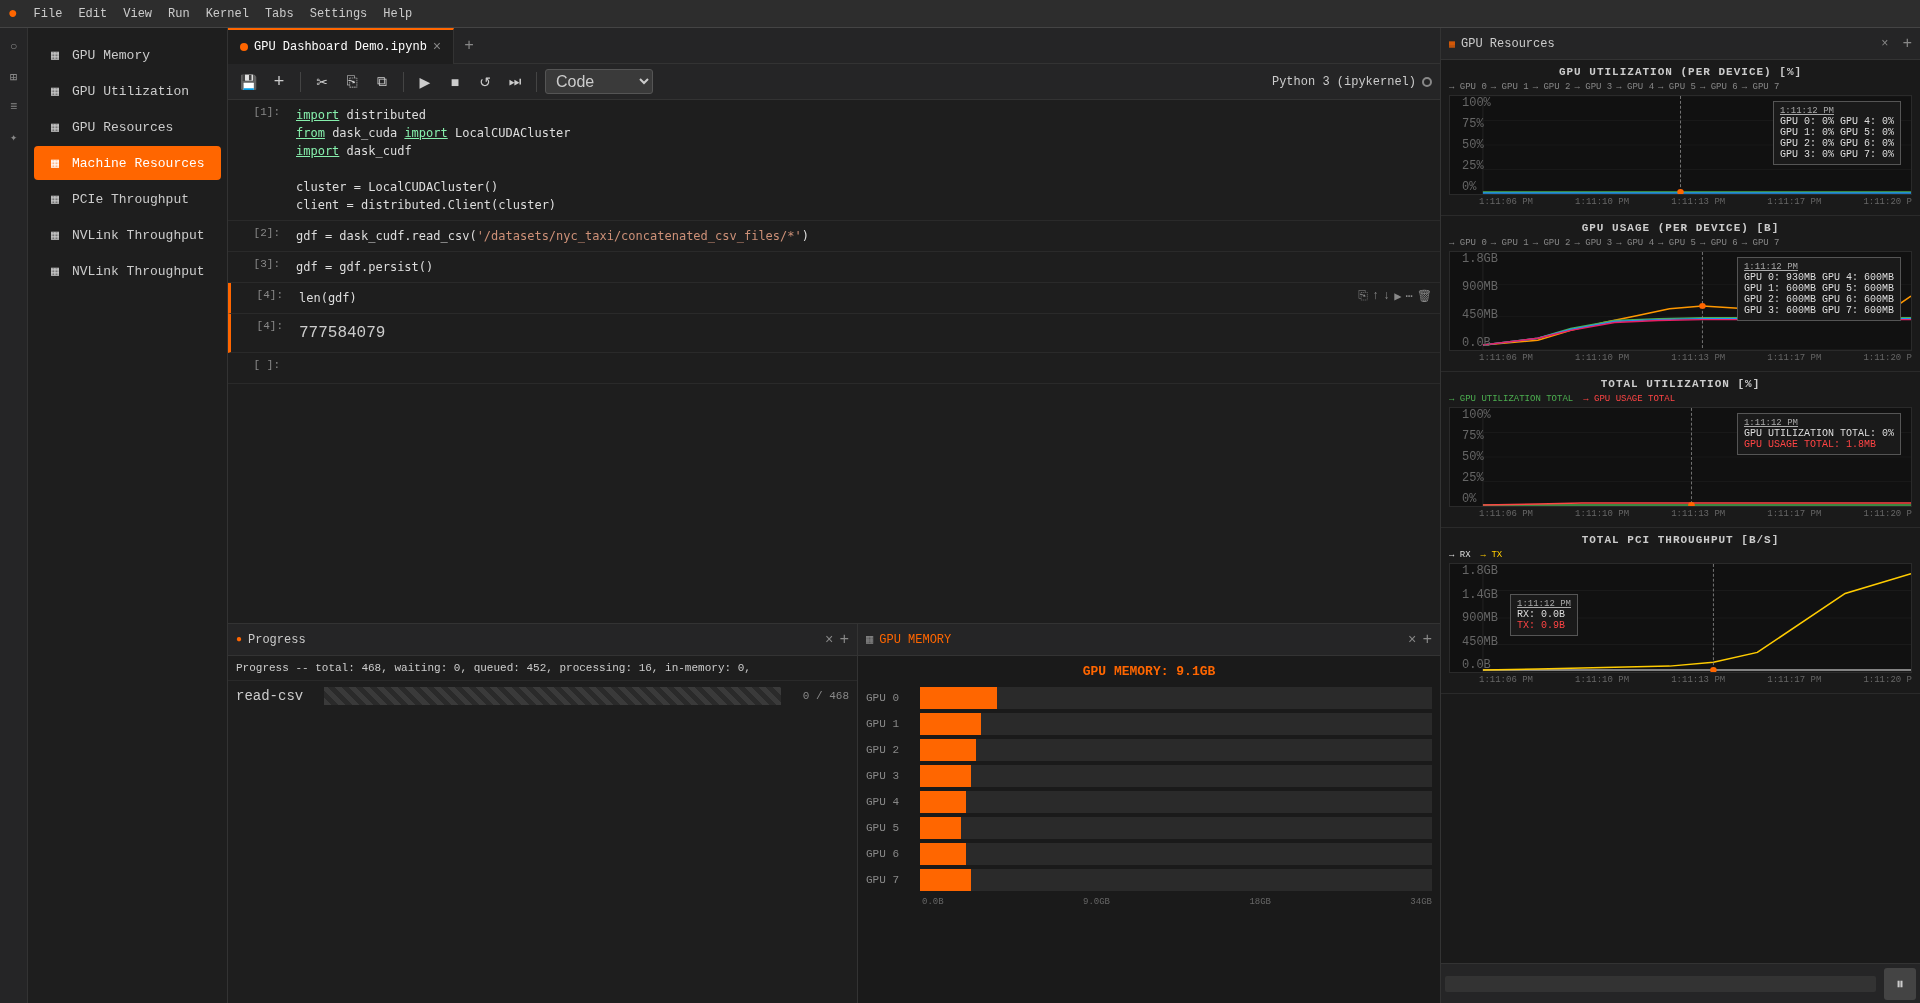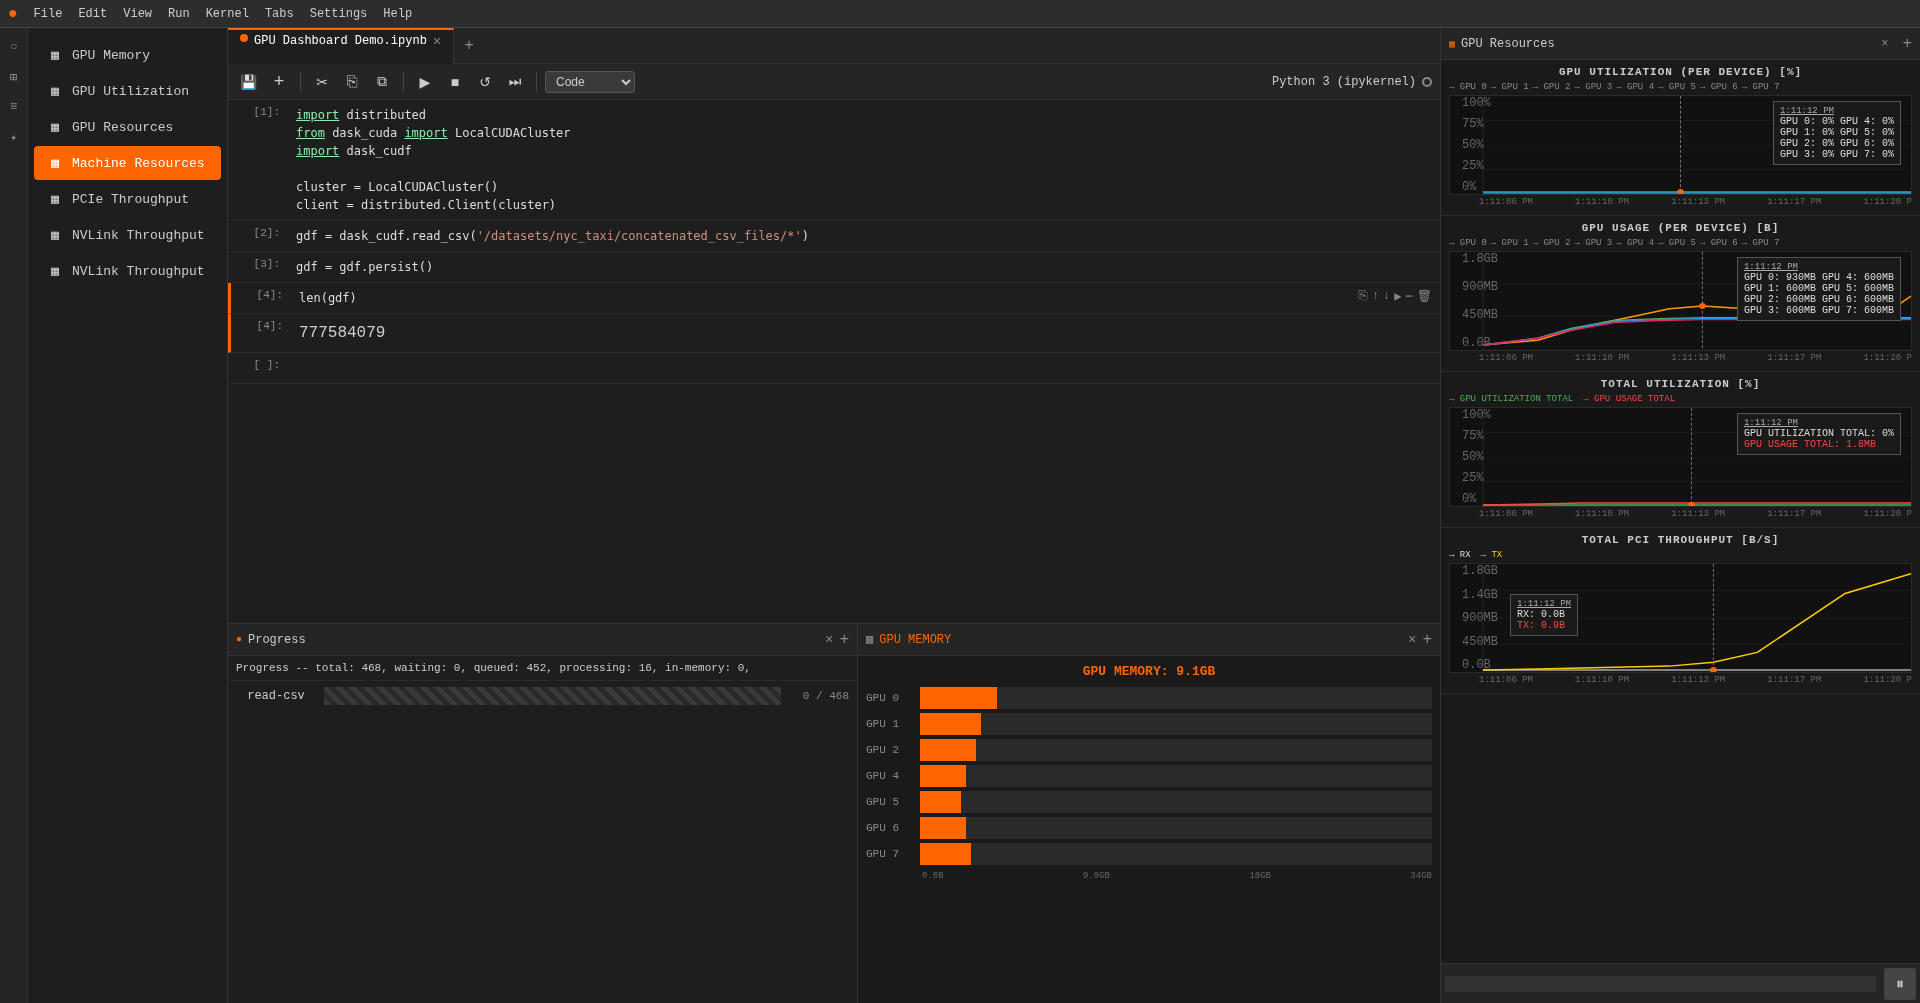--- a/index.html
+++ b/index.html
@@ -19,32 +19,32 @@
     #sidebar-nav { flex: 1; padding: 8px 0; }
     .nav-item { display: flex; align-items: center; gap: 8px; padding: 8px 12px; cursor: pointer; color: #ccc; font-size: 13px; border-radius: 4px; margin: 2px 6px; }
     .nav-item.active { background: #ff6600; color: #fff; }
     .nav-item .nav-icon { width: 18px; height: 18px; display: inline-flex; align-items: center; justify-content: center; }
 
     
     #center-content { flex: 1; display: flex; flex-direction: column; background: #1e1e1e; overflow: hidden; }
 
     
     #notebook-tabs { background: #252526; display: flex; align-items: center; border-bottom: 1px solid #333; height: 36px; }
-    .notebook-tab { display: flex; align-items: flex-start; gap: 6px; padding: 4px 12px; background: #1e1e1e; border-right: 1px solid #333; cursor: pointer; font-size: 12px; color: #ccc; height: 36px; }
+    .notebook-tab { display: flex; align-items: center; gap: 6px; padding: 4px 12px; background: #1e1e1e; border-right: 1px solid #333; cursor: pointer; font-size: 12px; color: #ccc; height: 36px; }
     .notebook-tab.active { background: #1e1e1e; border-top: 2px solid #ff6600; color: #fff; }
     .notebook-tab .dot { width: 8px; height: 8px; border-radius: 50%; background: #888; display: inline-block; }
     .notebook-tab .dot.orange { background: #ff6600; }
     .tab-close { cursor: pointer; color: #888; font-size: 14px; }
     .tab-add { padding: 4px 10px; cursor: pointer; color: #888; font-size: 16px; }
 
     
     #notebook-toolbar { background: #252526; display: flex; align-items: center; padding: 4px 8px; gap: 4px; border-bottom: 1px solid #333; height: 36px; }
     .toolbar-btn { width: 26px; height: 26px; display: flex; align-items: center; justify-content: center; cursor: pointer; border-radius: 3px; color: #ccc; border: none; background: transparent; font-size: 14px; }
     .toolbar-sep { width: 1px; height: 20px; background: #444; margin: 0 4px; }
-    .toolbar-select { background: #3a3a3a; color: #ccc; border: 1px solid #555; padding: 2px 6px; font-size: 12px; border-radius: 3px; cursor: pointer; }
+    .toolbar-select { background: #3a3a3a; color: #ccc; border: 1px solid #555; padding: 2px 6px; font-size: 16px; border-radius: 3px; cursor: pointer; }
     .kernel-info { margin-left: auto; display: flex; align-items: center; gap: 6px; color: #ccc; font-size: 12px; }
     .kernel-circle { width: 10px; height: 10px; border-radius: 50%; border: 2px solid #888; display: inline-block; }
 
     
     #notebook-cells { flex: 1; overflow-y: auto; background: #1e1e1e; padding: 0; }
     .cell { display: flex; border-bottom: 1px solid #2a2a2a; }
     .cell-label { width: 60px; min-width: 60px; padding: 6px 8px; color: #888; font-size: 11px; text-align: right; }
     .cell-content { flex: 1; padding: 6px 8px; position: relative; }
     .cell-content pre { color: #ddd; font-size: 12px; line-height: 1.5; white-space: pre; }
     .cell-output { color: #ccc; font-size: 16px; padding: 4px 0; }
@@ -56,21 +56,21 @@
 
     
     #progress-panel { width: 630px; background: #1e1e1e; border-right: 1px solid #333; display: flex; flex-direction: column; }
     #progress-header { background: #252526; display: flex; align-items: center; padding: 4px 8px; gap: 6px; border-bottom: 1px solid #333; height: 32px; }
     .panel-title { color: #ccc; font-size: 12px; }
     .panel-close { cursor: pointer; color: #888; font-size: 14px; margin-left: auto; }
     .panel-add { cursor: pointer; color: #888; font-size: 16px; }
     #progress-text { padding: 6px 8px; color: #ccc; font-size: 11px; border-bottom: 1px solid #2a2a2a; }
     #progress-content { flex: 1; padding: 6px 8px; }
     .progress-row { display: flex; align-items: center; gap: 8px; margin-bottom: 6px; }
-    .progress-name { color: #ccc; font-size: 12px; width: 80px; text-align: center; }
+    .progress-name { color: #ccc; font-size: 14px; width: 80px; }
     .progress-bar-container { flex: 1; height: 18px; background: repeating-linear-gradient(45deg, #3a3a3a 0px, #3a3a3a 5px, #2a2a2a 5px, #2a2a2a 10px); position: relative; }
     .progress-count { color: #888; font-size: 11px; width: 60px; text-align: right; }
 
     
     #gpu-memory-panel { flex: 1; background: #1a1a1a; display: flex; flex-direction: column; }
     #gpu-memory-header { background: #252526; display: flex; align-items: center; padding: 4px 8px; gap: 6px; border-bottom: 1px solid #333; height: 32px; }
     .gpu-mem-icon { color: #888; font-size: 12px; }
     #gpu-memory-title { color: #ff6600; font-size: 12px; }
     #gpu-memory-content { flex: 1; padding: 8px; overflow: hidden; }
     .gpu-mem-total { color: #ff6600; font-size: 13px; font-weight: bold; text-align: center; margin-bottom: 8px; }
@@ -298,20 +298,26 @@
                 <div class="gpu-bar-inner" style="width:12%;"></div>
               </div>
           </div>
           <div class="gpu-bar-row">
             <span class="gpu-bar-label">GPU 2</span>
             <div class="gpu-bar-outer">
                 <div class="gpu-bar-inner" style="width:11%;"></div>
               </div>
           </div>
           <div class="gpu-bar-row">
+            <span class="gpu-bar-label">GPU 3</span>
+            <div class="gpu-bar-outer">
+                <div class="gpu-bar-inner" style="width:10%;"></div>
+              </div>
+          </div>
+          <div class="gpu-bar-row">
             <span class="gpu-bar-label">GPU 4</span>
             <div class="gpu-bar-outer">
                 <div class="gpu-bar-inner" style="width:9%;"></div>
               </div>
           </div>
           <div class="gpu-bar-row">
             <span class="gpu-bar-label">GPU 5</span>
             <div class="gpu-bar-outer">
                 <div class="gpu-bar-inner" style="width:8%;"></div>
               </div>

